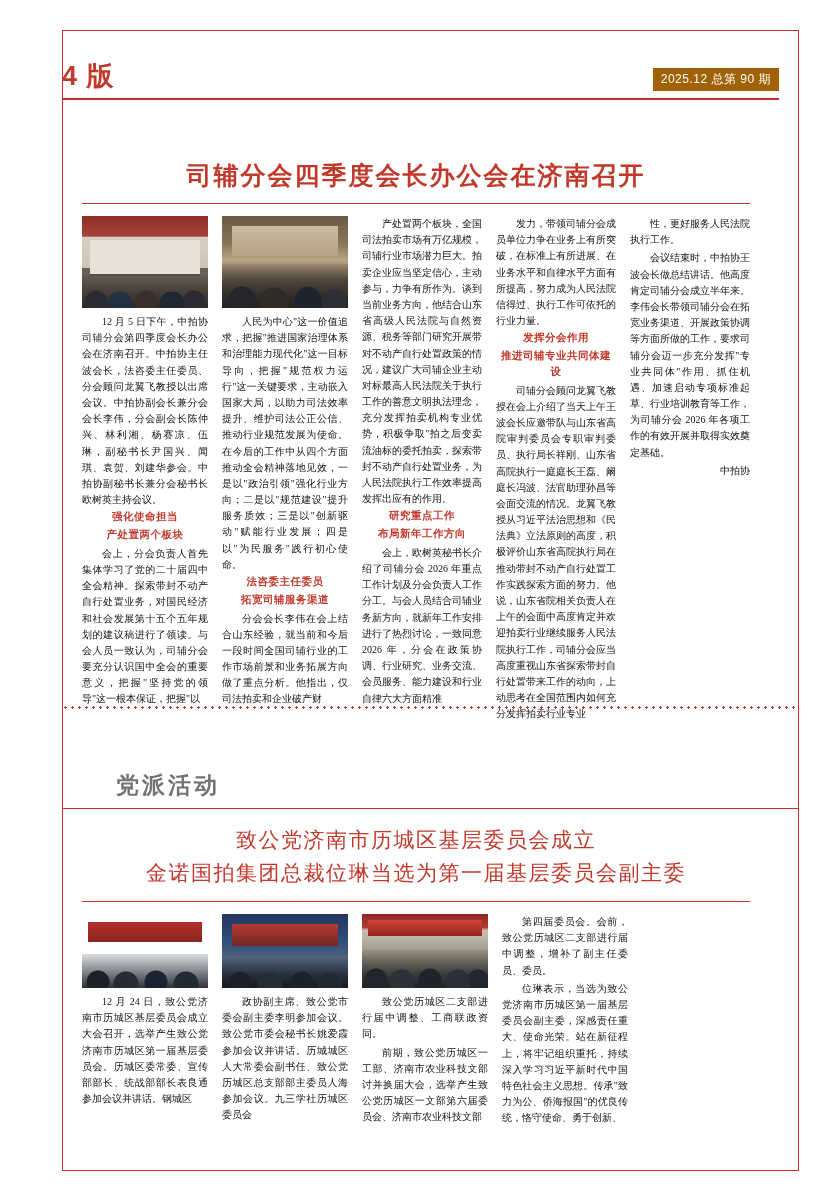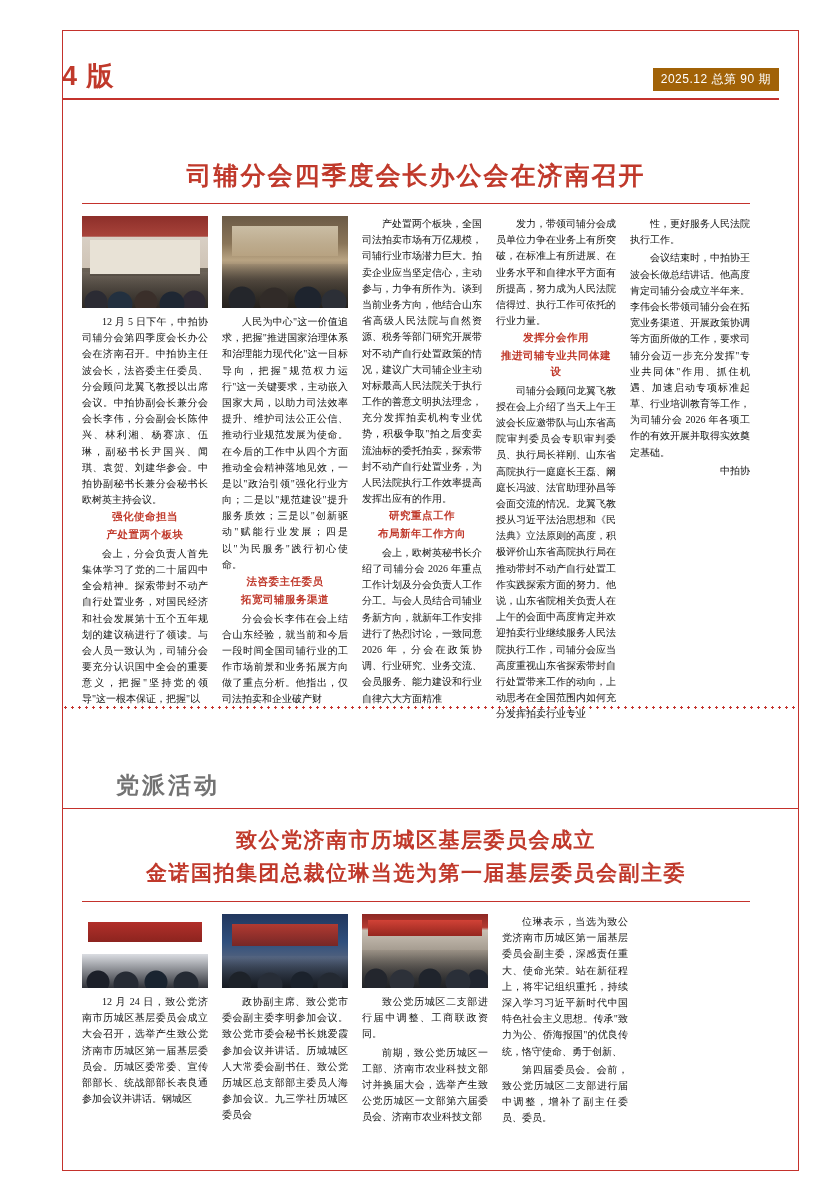--- a/index.html
+++ b/index.html
@@ -247,21 +247,21 @@
 
   .article2 {
     position: absolute;
     left: 82px;
     top: 824px;
     width: 668px;
   }
   .headline2 {
     text-align: center;
     font-family: "Liberation Sans", sans-serif;
-    font-weight: bold;
+    font-weight: normal;
     font-size: 21px;
     color: #c0392b;
     letter-spacing: 1.5px;
     line-height: 1.55;
   }
   .headline2 .l2 {
     display: block;
   }
   .hr-thin2 {
     height: 1px;
@@ -436,21 +436,21 @@
       <div class="col">
         <div class="photo2 photo-e">
           <div class="ph-inner"></div>
             <div class="figs"></div>
         </div>
         <p>致公党历城区二支部进行届中调整、工商联政资同。</p>
         <p>前期，致公党历城区一工部、济南市农业科技文部讨并换届大会，选举产生致公党历城区一文部第六届委员会、济南市农业科技文部</p>
       </div>
 
       <div class="col">
+        <p>第四届委员会。会前，致公党历城区二支部进行届中调整，增补了副主任委员、委员。</p>
         <p>位琳表示，当选为致公党济南市历城区第一届基层委员会副主委，深感责任重大、使命光荣。站在新征程上，将牢记组织重托，持续深入学习习近平新时代中国特色社会主义思想。传承"致力为公、侨海报国"的优良传统，恪守使命、勇于创新、</p>
-        <p>第四届委员会。会前，致公党历城区二支部进行届中调整，增补了副主任委员、委员。</p>
       </div>
 
 
     </div>
   </div>
 
 </div>
 
 </body></html>

